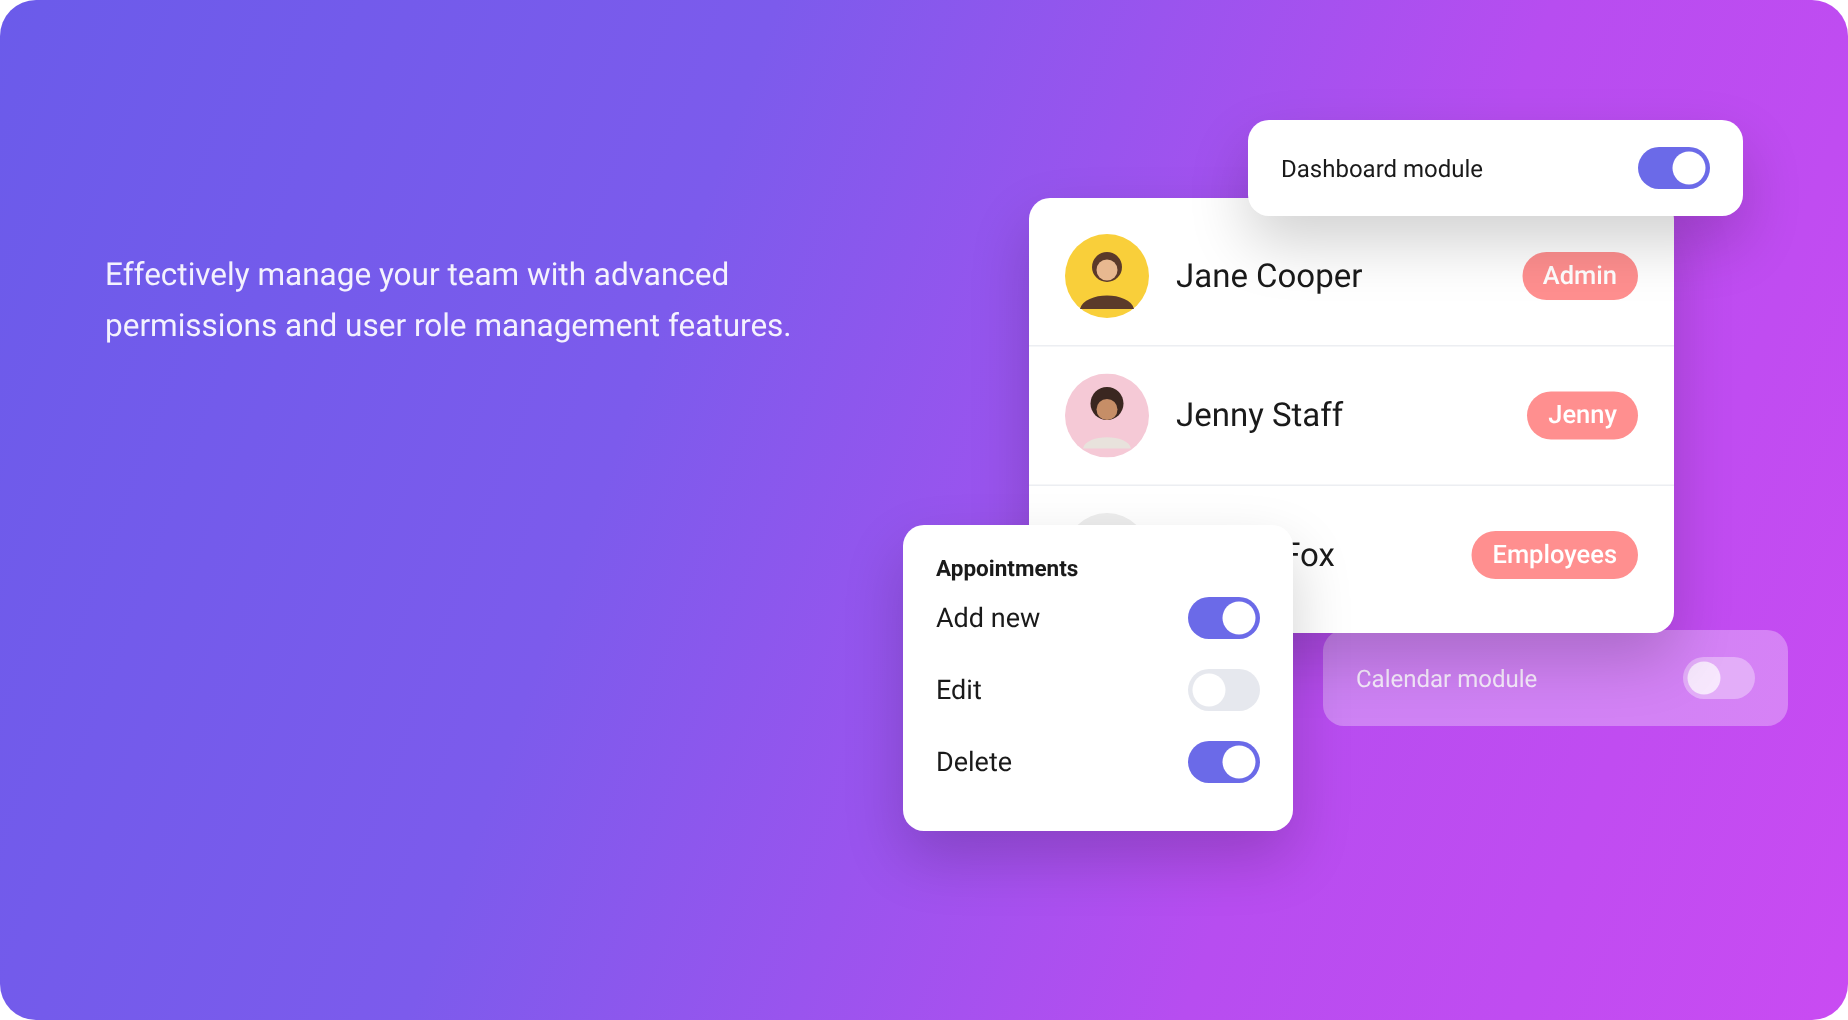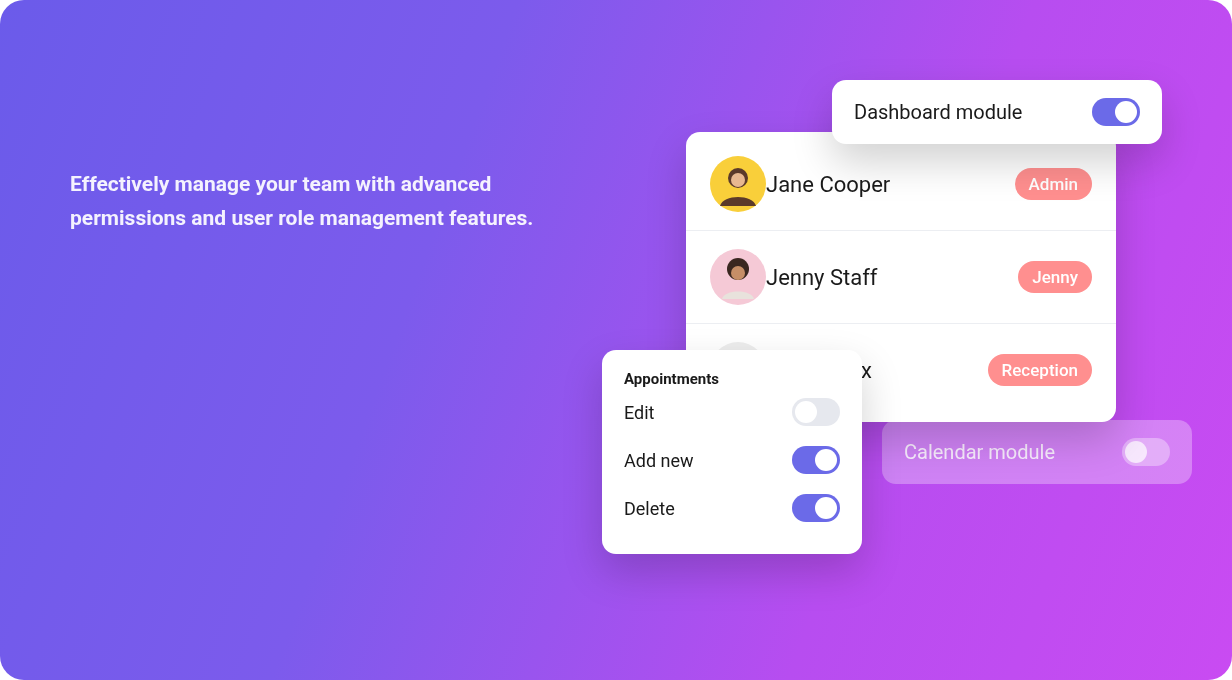--- a/index.html
+++ b/index.html
@@ -29,21 +29,21 @@
     font-size: 40px;
     line-height: 1.4;
     font-weight: 800;
     letter-spacing: -0.5px;
   }
   .headline .accent { color: #F3C316; }
   .subhead {
     margin-top: 28px;
     font-size: 21px;
     line-height: 1.6;
-    font-weight: 700;
+    font-weight: 400;
     color: rgba(255,255,255,0.92);
   }
 
   
   .stage {
     position: absolute;
     right: 70px;
     top: 80px;
     width: 560px;
     height: 520px;
@@ -61,36 +61,37 @@
     top: 0;
     right: 0;
     width: 330px;
     padding: 18px 22px;
     display: flex;
     align-items: center;
     justify-content: space-between;
     z-index: 3;
   }
   .module-label {
-    font-size: 20px;
+    font-size: 16px;
     color: #1a1a1a;
   }
 
   
   .users-card {
     top: 52px;
     left: 84px;
     width: 430px;
     z-index: 2;
     padding: 6px 0;
   }
   .user-row {
     display: flex;
     align-items: center;
     padding: 18px 24px;
+    gap: 18px;
     border-bottom: 1px solid #eceef2;
   }
   .user-row:last-child { border-bottom: none; }
   .avatar {
     width: 56px;
     height: 56px;
     border-radius: 50%;
     flex-shrink: 0;
     display: block;
   }
@@ -222,46 +223,46 @@
       <div class="user-row">
         <span class="avatar">
           <svg viewBox="0 0 56 56">
               <circle cx="28" cy="28" r="28" fill="#EDEDED"></circle>
               <circle cx="28" cy="20" r="9" fill="#2B1E16"></circle>
               <path d="M12 50c2-10 30-10 32 0" fill="#4A5568"></path>
               <circle cx="28" cy="24" r="7" fill="#8C5A3C"></circle>
             </svg>
         </span>
         <span class="user-name">Robert Fox</span>
-        <span class="role-pill">Reception</span>
+        <span class="role-pill">Employees</span>
       </div>
     </div>
 
     <div class="card cal-card">
       <span class="module-label">Calendar module</span>
       <div class="toggle faded-off">
         <div class="knob"></div>
       </div>
     </div>
 
     <div class="card perm-card">
       <div class="perm-title">Appointments</div>
+      <div class="perm-row">
+        <span class="perm-label">Add new</span>
+        <div class="toggle on">
+            <div class="knob"></div>
+          </div>
+      </div>
       <div class="perm-row">
         <span class="perm-label">Edit</span>
         <div class="toggle off">
             <div class="knob"></div>
           </div>
       </div>
       <div class="perm-row">
-        <span class="perm-label">Add new</span>
-        <div class="toggle on">
-            <div class="knob"></div>
-          </div>
-      </div>
-      <div class="perm-row">
         <span class="perm-label">Delete</span>
         <div class="toggle on">
             <div class="knob"></div>
           </div>
       </div>
     </div>
 
   </div>
 </div>
 

